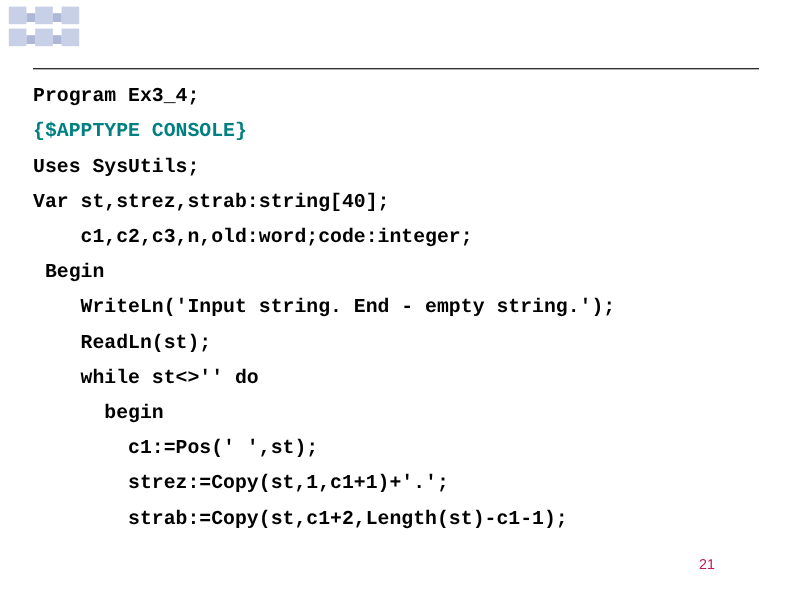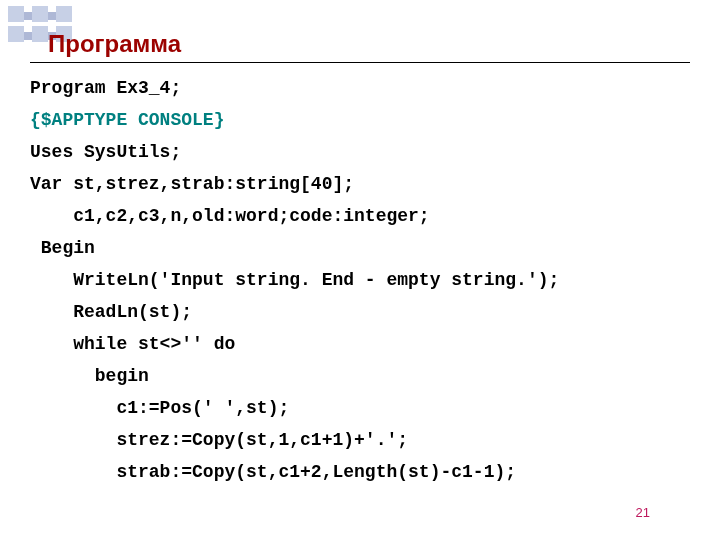--- a/index.html
+++ b/index.html
@@ -97,21 +97,20 @@
     <div class="sq sqA sq3"></div>
     <div class="sq sqA sq4"></div>
     <div class="sq sqA sq5"></div>
     <div class="sq sqA sq6"></div>
     <div class="sq sqB sq7"></div>
     <div class="sq sqB sq8"></div>
     <div class="sq sqB sq9"></div>
     <div class="sq sqB sq10"></div>
   </div>
 
-  <div class="title">Программа</div>
   <div class="rule"></div>
 
   <div class="code"><span>Program Ex3_4;</span>
 <span class="comment">{$APPTYPE CONSOLE}</span>
 <span>Uses SysUtils;</span>
 <span>Var st,strez,strab:string[40];</span>
 <span>    c1,c2,c3,n,old:word;code:integer;</span>
 <span> Begin</span>
 <span>    WriteLn('Input string. End - empty string.');</span>
 <span>    ReadLn(st);</span>

